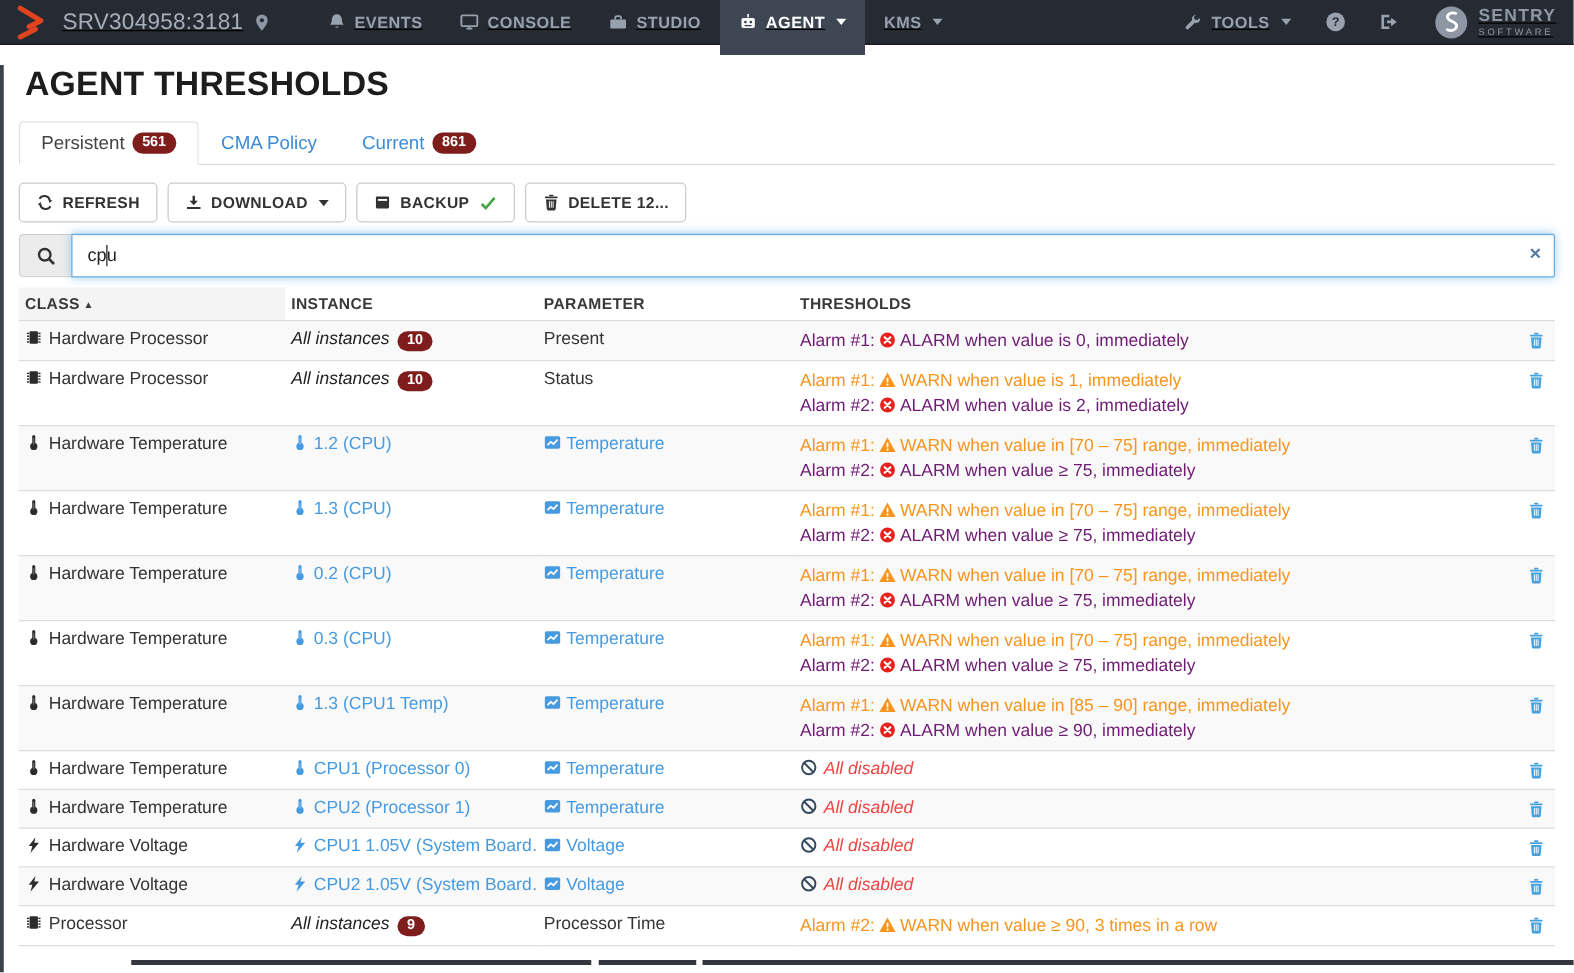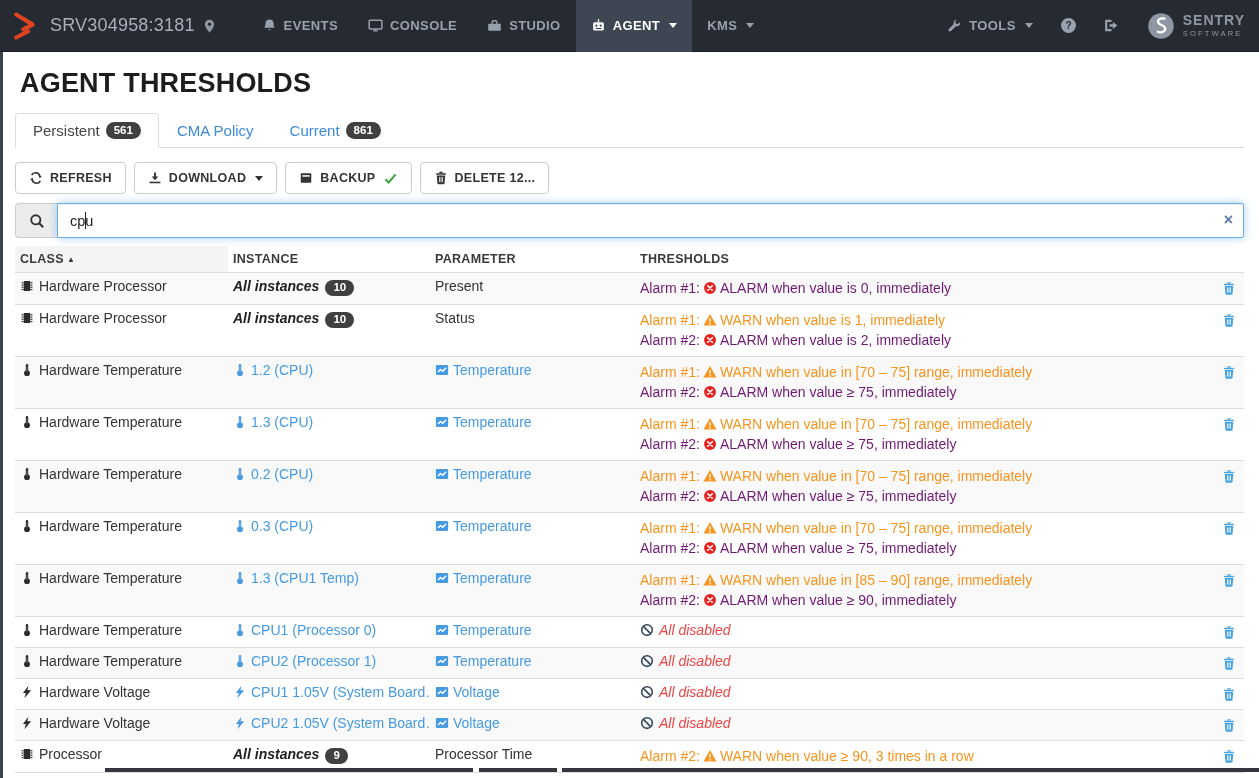--- a/index.html
+++ b/index.html
@@ -6,22 +6,22 @@
   html,body { width:1259px; height:778px; overflow:hidden; background:#fff;
     font-family:"Liberation Sans","DejaVu Sans",sans-serif; }
   .viewport { position:relative; width:1259px; height:778px; background:#fff; }
   .left-edge { position:absolute; left:0; top:52px; bottom:0; width:3px; background:#3c424b; z-index:5; }
 
   
   .ic { display:inline-block; width:14px; height:14px; vertical-align:-2px; }
   .ic svg { width:100%; height:100%; display:block; }
 
   
-  .navbar { height:52px; background:#262b33; display:flex; align-items:stretch;
-    justify-content:space-between; padding:0 14px 0 12px; border-bottom:1px solid #181c22; }
+  .navbar { height:36px; background:#262b33; display:flex; align-items:stretch;
+    justify-content:space-between; padding:0 14px 0 12px; border-bottom:1px solid #181c22;text-decoration:underline; }
   .nav-left, .nav-right { display:flex; align-items:center; }
   .logo { width:26px; height:30px; margin-right:12px; cursor:pointer; }
   .server { display:flex; align-items:center; color:#a7afbb; font-size:18px; letter-spacing:.2px; }
   .server .ic { width:15px; height:16px; margin-left:7px; color:#8e97a4; }
   .nav-menu { display:flex; align-items:stretch; margin-left:30px; height:52px; }
   .nav-item { display:flex; align-items:center; gap:7px; padding:0 15px; color:#98a1ae;
     font-size:13px; font-weight:bold; letter-spacing:.4px; cursor:pointer; text-decoration:none; }
   .nav-item .ic { width:15px; height:15px; color:#98a1ae; }
   .nav-item.active { background:#3e4653; color:#fff; }
   .nav-item.active .ic { color:#fff; }
@@ -41,21 +41,21 @@
   
   .main { padding:0 15px; }
   h1[data-name="page-title"] { font-size:27px; font-weight:bold; color:#1d1d1d;
     margin:16px 0 14px 5px; letter-spacing:.2px; }
 
   .tabs { display:flex; border-bottom:1px solid #ddd; padding-left:0; }
   .tab { display:flex; align-items:center; gap:6px; padding:8px 17px; font-size:15px;
     color:#3d8bd4; cursor:pointer; text-decoration:none; margin-bottom:-1px;
     border:1px solid transparent; border-radius:4px 4px 0 0; }
   .tab.active { background:#fff; color:#454545; border-color:#ddd; border-bottom-color:#fff; }
-  .badge { display:inline-block; background:#404040; color:#fff; font-size:11.5px; font-weight:bold;
+  .badge { display:inline-block; background:#7f1d1d; color:#fff; font-size:11.5px; font-weight:bold;
     padding:2.5px 8px; border-radius:10px; line-height:1; }
 
   .toolbar { display:flex; gap:8px; margin-top:14px; }
   .btn { display:inline-flex; align-items:center; gap:7px; background:#fff; border:1px solid #ccc;
     border-radius:4px; height:32px; padding:0 13px; font-size:12.5px; font-weight:bold;
     color:#333; letter-spacing:.3px; cursor:pointer; font-family:inherit; }
   .btn .ic { color:#333; }
   .btn .ic.check { color:#47a447; width:15px; height:15px; }
 
   .search-row { display:flex; margin-top:9px; align-items:flex-end; }
@@ -80,21 +80,21 @@
     padding:6px 5px; border-bottom:1px solid #ddd; cursor:pointer; }
   th.sorted { background:#f4f4f4; }
   th .sort-arrow { font-size:8px; vertical-align:1px; margin-left:3px; }
   td { padding:5px 5px 6px; vertical-align:top; font-size:14px; color:#333; }
   tbody tr { border-top:1px solid #ddd; }
   tbody tr:last-child { border-bottom:1px solid #ddd; }
   tbody tr:nth-child(odd) { background:#f9f9f9; }
   .cell-class .ic { color:#2b2b2b; margin-right:5px; }
   .cell-class span.lbl { color:#333; }
   td.cell-instance { white-space:nowrap; overflow:hidden; }
-  .inst-all { font-weight:bold; font-style:italic; color:#222; margin-right:6px; }
+  .inst-all { font-weight:normal; font-style:italic; color:#222; margin-right:6px; }
   a.blue-link { color:#469ae0; text-decoration:none; cursor:pointer; }
   a.blue-link .ic { color:#469ae0; margin-right:4px; }
   .thr-line { line-height:20px; white-space:nowrap; }
   .thr-line .ic { margin:0 3px; width:14px; height:14px; }
   .sev-warn { color:#f7941e; }
   .sev-warn .ic { color:#f7941e; }
   .sev-alarm { color:#701a75; }
   .sev-alarm .ic { color:#e9211d; }
   .disabled-wrap { font-style:italic; color:#ef4444; }
   .disabled-wrap .ic { color:#34495e; margin-right:5px; font-style:normal; }

